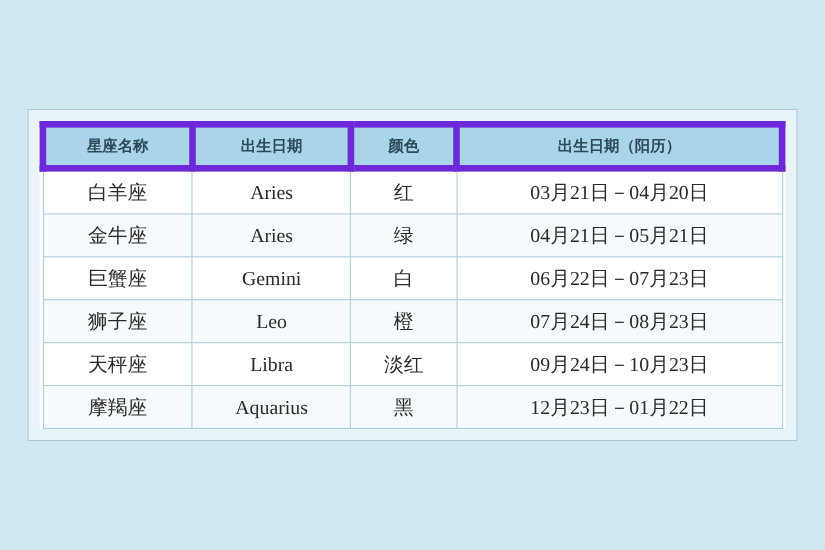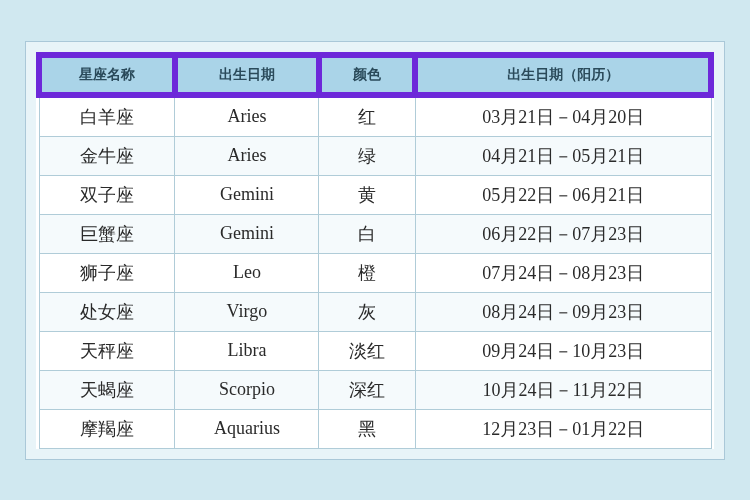--- a/index.html
+++ b/index.html
@@ -75,54 +75,36 @@
           <td>红</td>
           <td>03月21日－04月20日</td>
         </tr>
         <tr>
           <td>金牛座</td>
           <td>Aries</td>
           <td>绿</td>
           <td>04月21日－05月21日</td>
         </tr>
         <tr>
-          <td>双子座</td>
-          <td>Gemini</td>
-          <td>黄</td>
-          <td>05月22日－06月21日</td>
-        </tr>
-        <tr>
           <td>巨蟹座</td>
           <td>Gemini</td>
           <td>白</td>
           <td>06月22日－07月23日</td>
         </tr>
         <tr>
           <td>狮子座</td>
           <td>Leo</td>
           <td>橙</td>
           <td>07月24日－08月23日</td>
         </tr>
         <tr>
-          <td>处女座</td>
-          <td>Virgo</td>
-          <td>灰</td>
-          <td>08月24日－09月23日</td>
-        </tr>
-        <tr>
           <td>天秤座</td>
           <td>Libra</td>
           <td>淡红</td>
           <td>09月24日－10月23日</td>
-        </tr>
-        <tr>
-          <td>天蝎座</td>
-          <td>Scorpio</td>
-          <td>深红</td>
-          <td>10月24日－11月22日</td>
         </tr>
         <tr>
           <td>摩羯座</td>
           <td>Aquarius</td>
           <td>黑</td>
           <td>12月23日－01月22日</td>
         </tr>
       </tbody>
   </table>
 </div>

